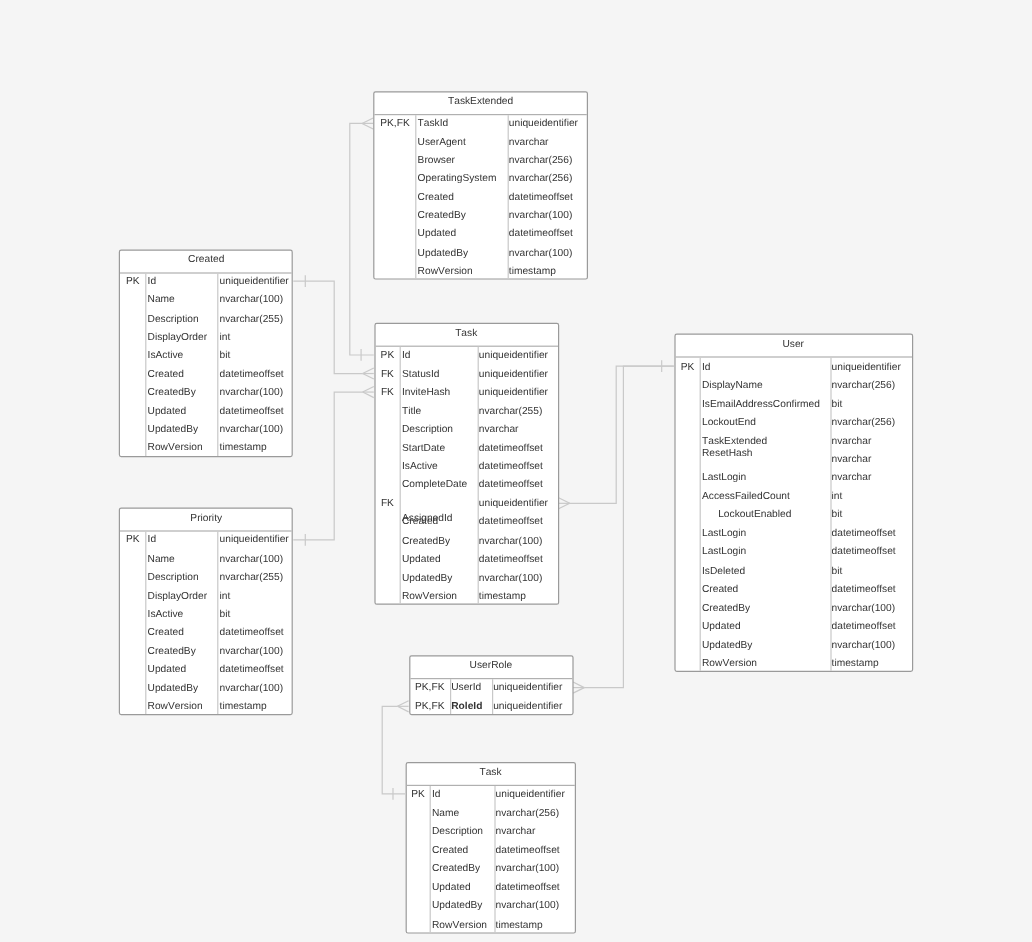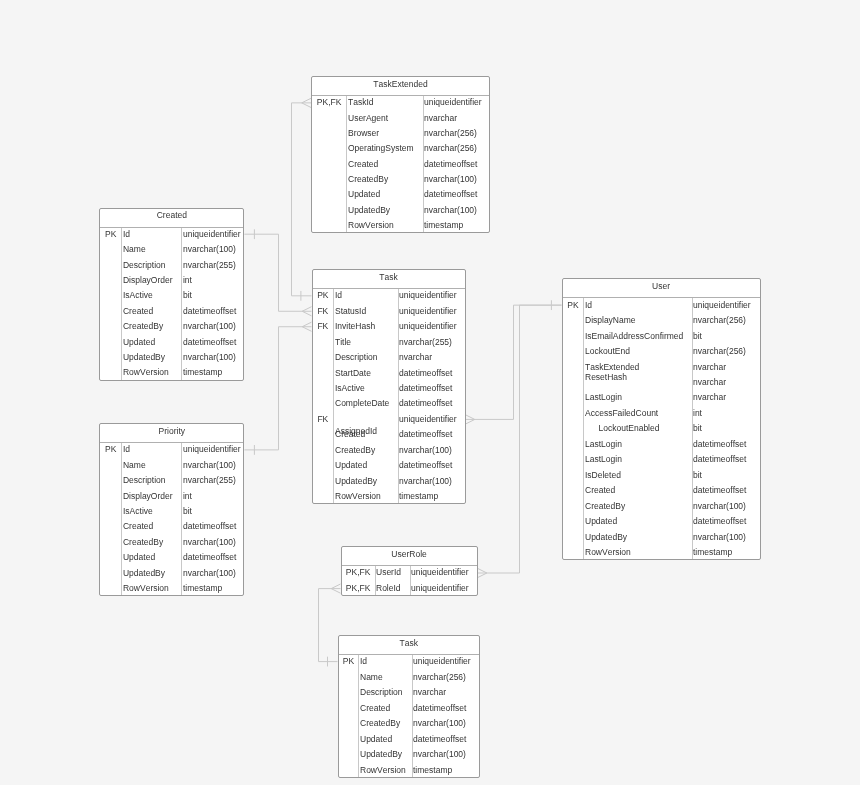--- a/index.html
+++ b/index.html
@@ -340,21 +340,21 @@
     <div class="tbl-title" style="top: 2.85px;">UserRole</div>
     <div class="hrule" style="top: 17.9px;"></div>
     <div class="vrule" style="left: 33.2px; top: 18.9px;"></div>
     <div class="vrule" style="left: 68.5px; top: 18.9px;"></div>
 
   <div class="cell key" style="left: 0px; width: 33.2px; top: 21.2px;">PK,FK</div>
   <div class="cell nm" style="left: 34.5px; top: 21.2px;">UserId</div>
   <div class="cell ty" style="left: 69.5px; top: 21.2px;">uniqueidentifier</div>
 
   <div class="cell key" style="left: 0px; width: 33.2px; top: 36.8px;">PK,FK</div>
-  <div class="cell nm" style="left: 34.5px; top: 36.8px;">RoleId</div>
+  <div class="cell nm" style="left: 34.5px; top: 36.8px; font-weight: bold;">RoleId</div>
   <div class="cell ty" style="left: 69.5px; top: 36.8px;">uniqueidentifier</div>
 </div>
     <div class="tbl" style="left: 337.5px; top: 600.6px; width: 142.5px; height: 143.68px;">
     <div class="tbl-title" style="top: 3px;">Task</div>
     <div class="hrule" style="top: 18.2px;"></div>
     <div class="vrule" style="left: 19.9px; top: 19.2px;"></div>
     <div class="vrule" style="left: 73.4px; top: 19.2px;"></div>
 
   <div class="cell key" style="left: 0px; width: 19.9px; top: 21.48px;">PK</div>
   <div class="cell nm" style="left: 21.5px; top: 21.48px;">Id</div>

